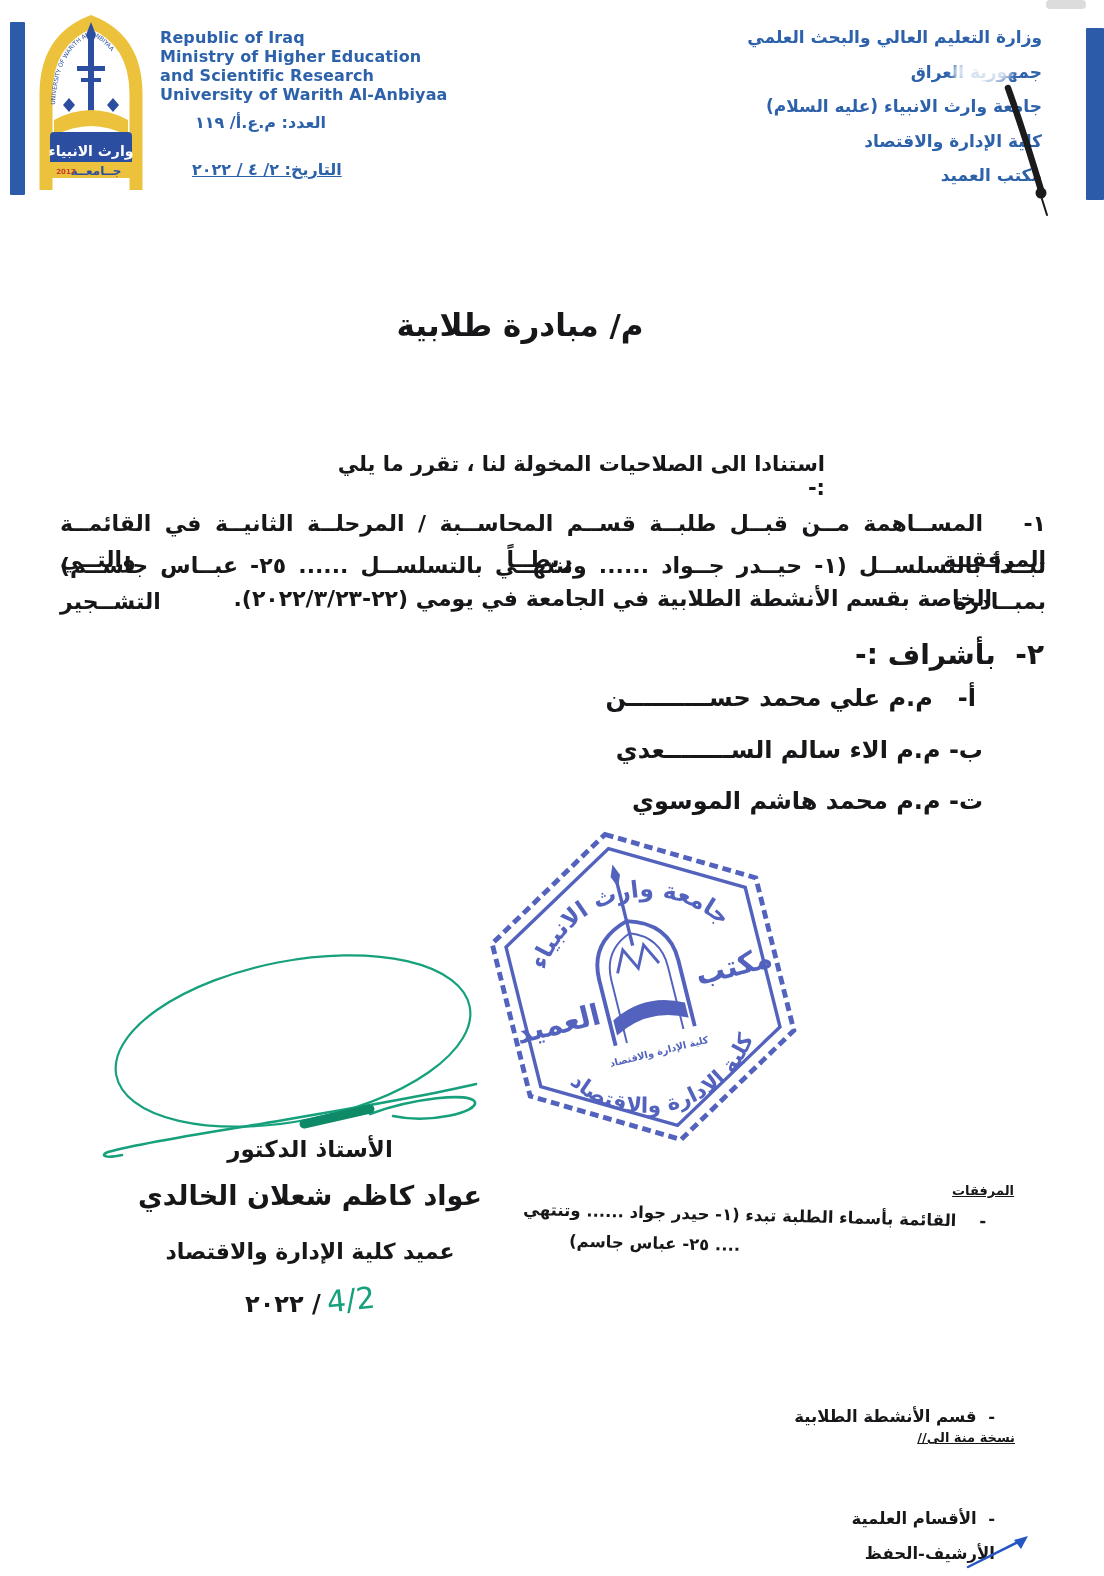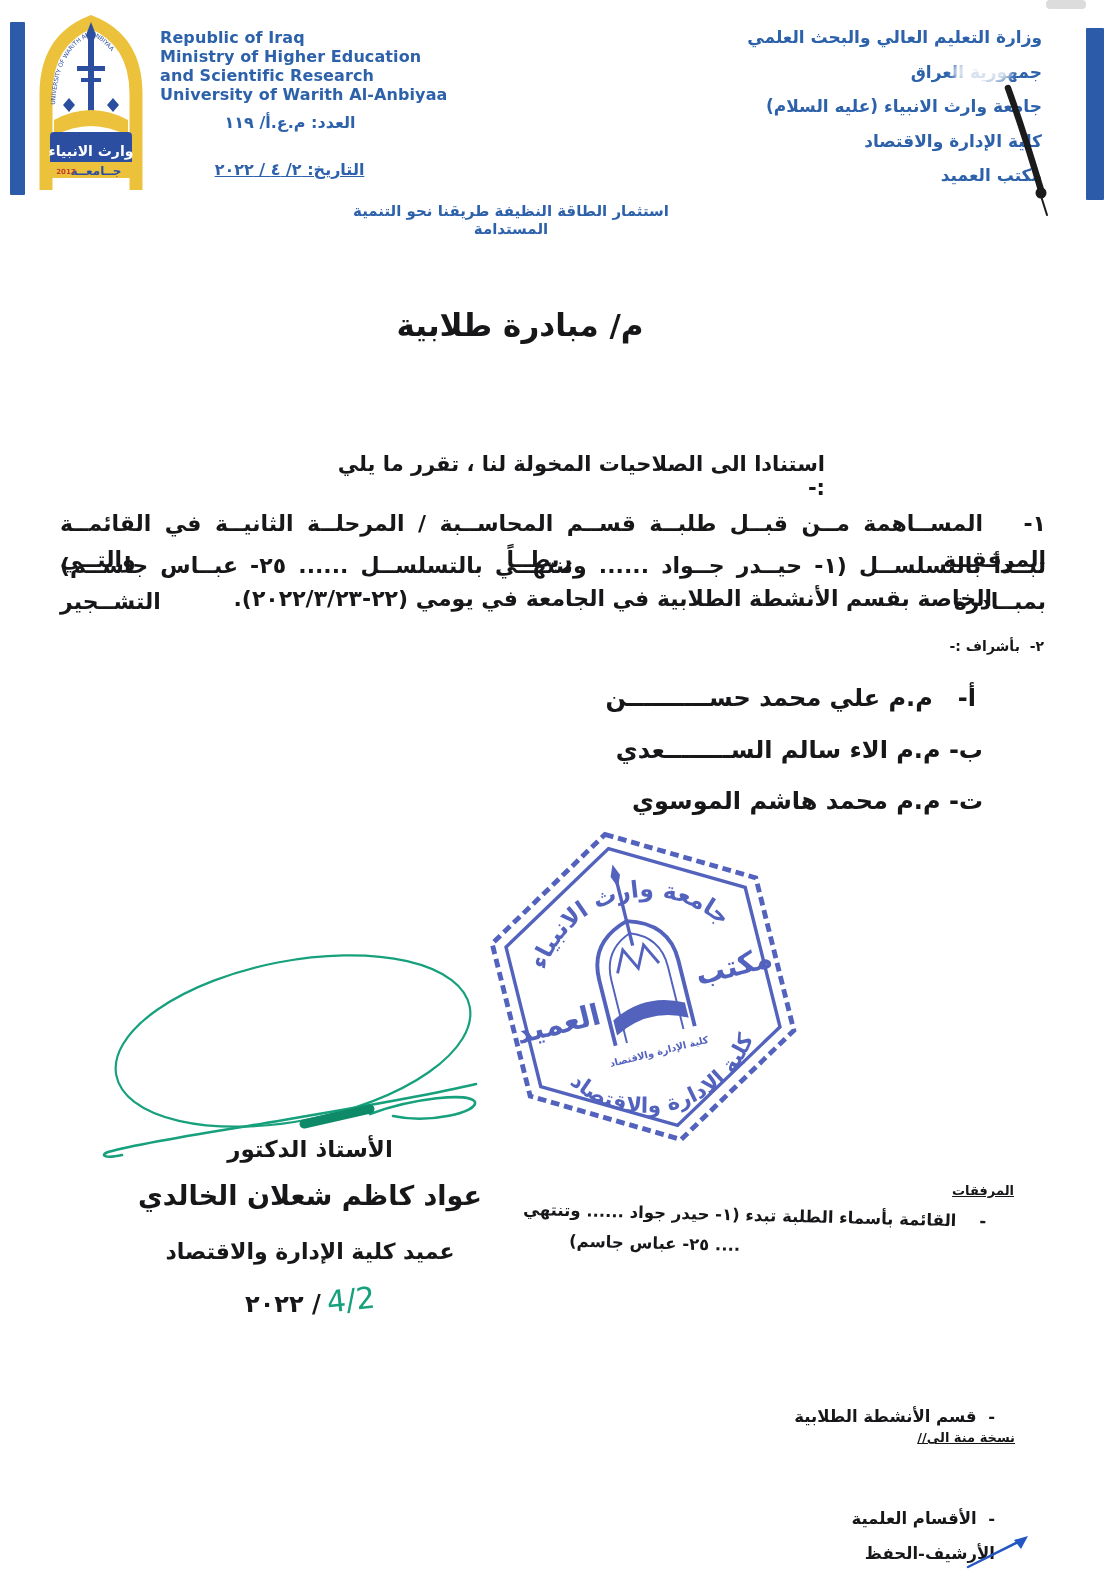--- a/index.html
+++ b/index.html
@@ -6,31 +6,31 @@
   .page{
     position:relative;width:1104px;height:1576px;background:#fff;overflow:hidden;
     font-family:"DejaVu Sans",sans-serif;color:#17171a;
   }
   .abs{position:absolute;}
   .blue{color:#2d62ab;}
   .rtl{direction:rtl;unicode-bidi:plaintext;}
   
   .bar{background:#2b5ba9;border-radius:1px;}
   .hdr-en{font-weight:bold;font-size:16px;line-height:19px;letter-spacing:.1px;}
-  .hdr-num{font-weight:bold;font-size:16px;text-align:center;}
+  .hdr-num{font-weight:bold;font-size:16px;text-align:left;}
   .hdr-ar{font-weight:bold;font-size:17px;line-height:34.5px;text-align:right;}
   .smudge{background:#fff;opacity:.82;filter:blur(3px);border-radius:50%;}
   .speck{background:#c9c9c9;opacity:.65;border-radius:4px;}
   .slogan{font-weight:bold;font-size:15px;text-align:center;}
   
   .title{font-weight:bold;font-size:31px;text-align:center;}
   .intro{font-weight:bold;font-size:21px;text-align:right;}
   .pline{font-weight:bold;font-size:22px;text-align:justify;text-align-last:justify;line-height:36px;margin-top:8px;}
   .pline3{font-weight:bold;font-size:22px;text-align:right;line-height:36px;}
-  .item2{font-weight:bold;font-size:14px;text-align:right;}
+  .item2{font-weight:bold;font-size:28px;text-align:right;}
   .sup{font-weight:bold;font-size:24px;text-align:right;white-space:nowrap;}
   
   .sig-title{font-weight:bold;font-size:23px;text-align:center;}
   .sig-name{font-weight:bold;font-size:27px;text-align:center;}
   .sig-role{font-weight:bold;font-size:22px;text-align:center;}
   .sig-date{direction:ltr;font-weight:bold;font-size:24px;text-align:center;}
   .hand{display:inline-block;color:#16a07c;font-weight:normal;font-size:30px;
         transform:rotate(-6deg) translateY(-2px);margin-left:6px;}
   
   .sec-h{font-weight:bold;font-size:13px;text-decoration:underline;text-align:left;}
@@ -90,21 +90,20 @@
   <div class="abs smudge" style="left:952px;top:58px;width:60px;height:27px;"></div>
 
   <div class="abs" style="left:995px;top:78px;width:60px;height:145px;">
     <svg width="60" height="145" viewBox="0 0 60 145">
       <path d="M 13 10 C 22 35 38 85 46 112" fill="none" stroke="#1b1b1b" stroke-width="6.5" stroke-linecap="round"></path>
       <circle cx="46" cy="115" r="5.5" fill="#1b1b1b"></circle>
       <path d="M 46 118 L 52 137" stroke="#1b1b1b" stroke-width="2" stroke-linecap="round"></path>
     </svg>
   </div>
 
-  <div class="abs slogan blue rtl" style="left:325px;top:202px;width:372px;">استثمار الطاقة النظيفة طريقنا نحو التنمية المستدامة</div>
 
   <div class="abs title rtl" style="left:320px;top:307px;width:400px;">م/ مبادرة طلابية</div>
 
   <div class="abs intro rtl" style="left:325px;top:452px;width:500px;">استنادا الى الصلاحيات المخولة لنا ، تقرر ما يلي :-</div>
 
   <div class="abs pline rtl" style="left:60px;top:498px;right:58px;">١-&nbsp;&nbsp;&nbsp;المســاهمة مــن قبــل طلبــة قســم المحاســبة / المرحلــة الثانيــة في القائمــة المرفقــة ربطــاً والتــي</div>
   <div class="abs pline rtl" style="left:60px;top:540px;right:58px;">تبــدأ بالتسلســل (١- حيــدر جــواد ...... وتنتهــي بالتسلســل ...... ٢٥- عبــاس جاســم) بمبــادرة التشــجير</div>
   <div class="abs pline3 rtl" style="left:150px;top:581px;right:112px;">الخاصة بقسم الأنشطة الطلابية في الجامعة في يومي (٢٢‏-‏٢٣‏/‏٣‏/‏٢٠٢٢).</div>
 
   <div class="abs item2 rtl" style="right:60px;top:638px;">٢-&nbsp;&nbsp;بأشراف :-</div>

